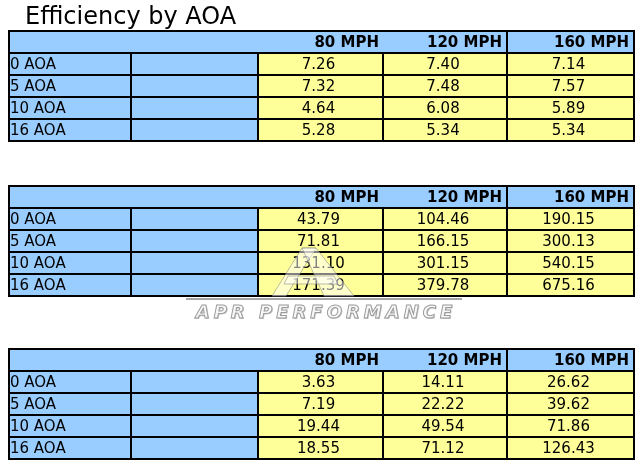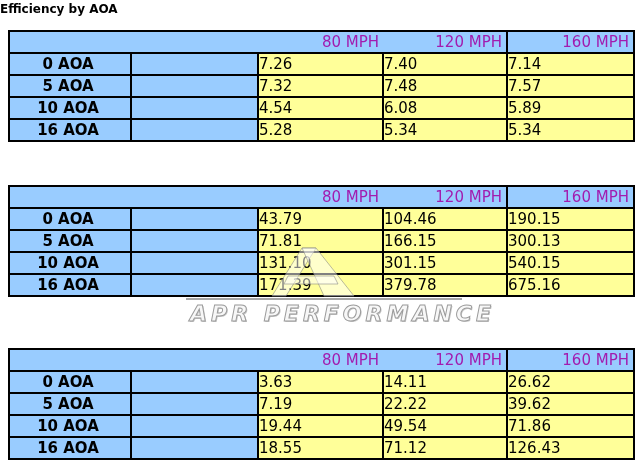--- a/index.html
+++ b/index.html
@@ -5,22 +5,22 @@
   html, body { margin:0; padding:0; }
   body {
     width:640px; height:465px;
     background:#ffffff;
     font-family:"DejaVu Sans","Liberation Sans",sans-serif;
     overflow:hidden;
   }
   #page { position:relative; width:640px; height:465px; background:#ffffff; }
 
   .tbl-title {
-    position:absolute; left:0;
-    font-size:12px; font-weight:bold; color:#000;
+    position:absolute; left:25px;
+    font-size:24px; font-weight:normal; color:#000;
     white-space:nowrap;
   }
   #t1-title { top:2px; }
   #t2-title { top:160px; }
   #t3-title { top:323px; }
 
   table.data {
     position:absolute; left:8px;
     border-collapse:collapse; table-layout:fixed;
     width:625px;
@@ -36,51 +36,51 @@
     padding:0 4px 0 0;
     overflow:hidden;
     white-space:nowrap;
   }
 
   
   td.hd {
     background:#99CCFF;
     border-top:2px solid #000; border-bottom:2px solid #000;
     border-left:hidden; border-right:hidden;
-    font-weight:normal; text-align:right; color:#a21caf;
+    font-weight:bold; text-align:right; color:#000000;
   }
   td.hd-first { border-left:2px solid #000; }
   td.hd-4     { border-right:2px solid #000; }
   td.hd-last  { border-left:2px solid #000; border-right:2px solid #000; }
 
   td.lbl {
     background:#99CCFF; border:2px solid #000;
-    font-weight:bold; text-align:center; color:#000;
+    font-weight:normal; text-align:left; color:#000;
   }
   td.blank { background:#99CCFF; border:2px solid #000; }
   td.val {
     background:#FFFF99; border:2px solid #000;
-    text-align:left; color:#000;
+    text-align:center; color:#000;
   }
 
   
   #wm-logo {
     position:absolute; left:258px; top:242px;
     width:140px; height:58px;
     pointer-events:none; z-index:5;
   }
   #wm-line {
     position:absolute; left:186px; top:298px;
     width:276px; height:2px;
     background:#a6a6a6; z-index:5;
   }
   #wm-text {
     position:absolute; left:190px; top:301px; width:272px;
     text-align:center;
-    font-size:22px; font-weight:bold; font-style:italic;
+    font-size:18px; font-weight:bold; font-style:italic;
     letter-spacing:4px; white-space:nowrap;
     color:#f7f7f7;
     -webkit-text-stroke:1px #9b9b9b;
     text-shadow:1px 1px 0 #c9c9c9;
     z-index:5;
   }
 </style>
 </head>
 <body>
 
@@ -113,21 +113,21 @@
     <tr>
       <td class="lbl">5 AOA</td>
       <td class="blank"></td>
       <td class="val">7.32</td>
       <td class="val">7.48</td>
       <td class="val">7.57</td>
     </tr>
     <tr>
       <td class="lbl">10 AOA</td>
       <td class="blank"></td>
-      <td class="val">4.54</td>
+      <td class="val">4.64</td>
       <td class="val">6.08</td>
       <td class="val">5.89</td>
     </tr>
     <tr>
       <td class="lbl">16 AOA</td>
       <td class="blank"></td>
       <td class="val">5.28</td>
       <td class="val">5.34</td>
       <td class="val">5.34</td>
     </tr>

